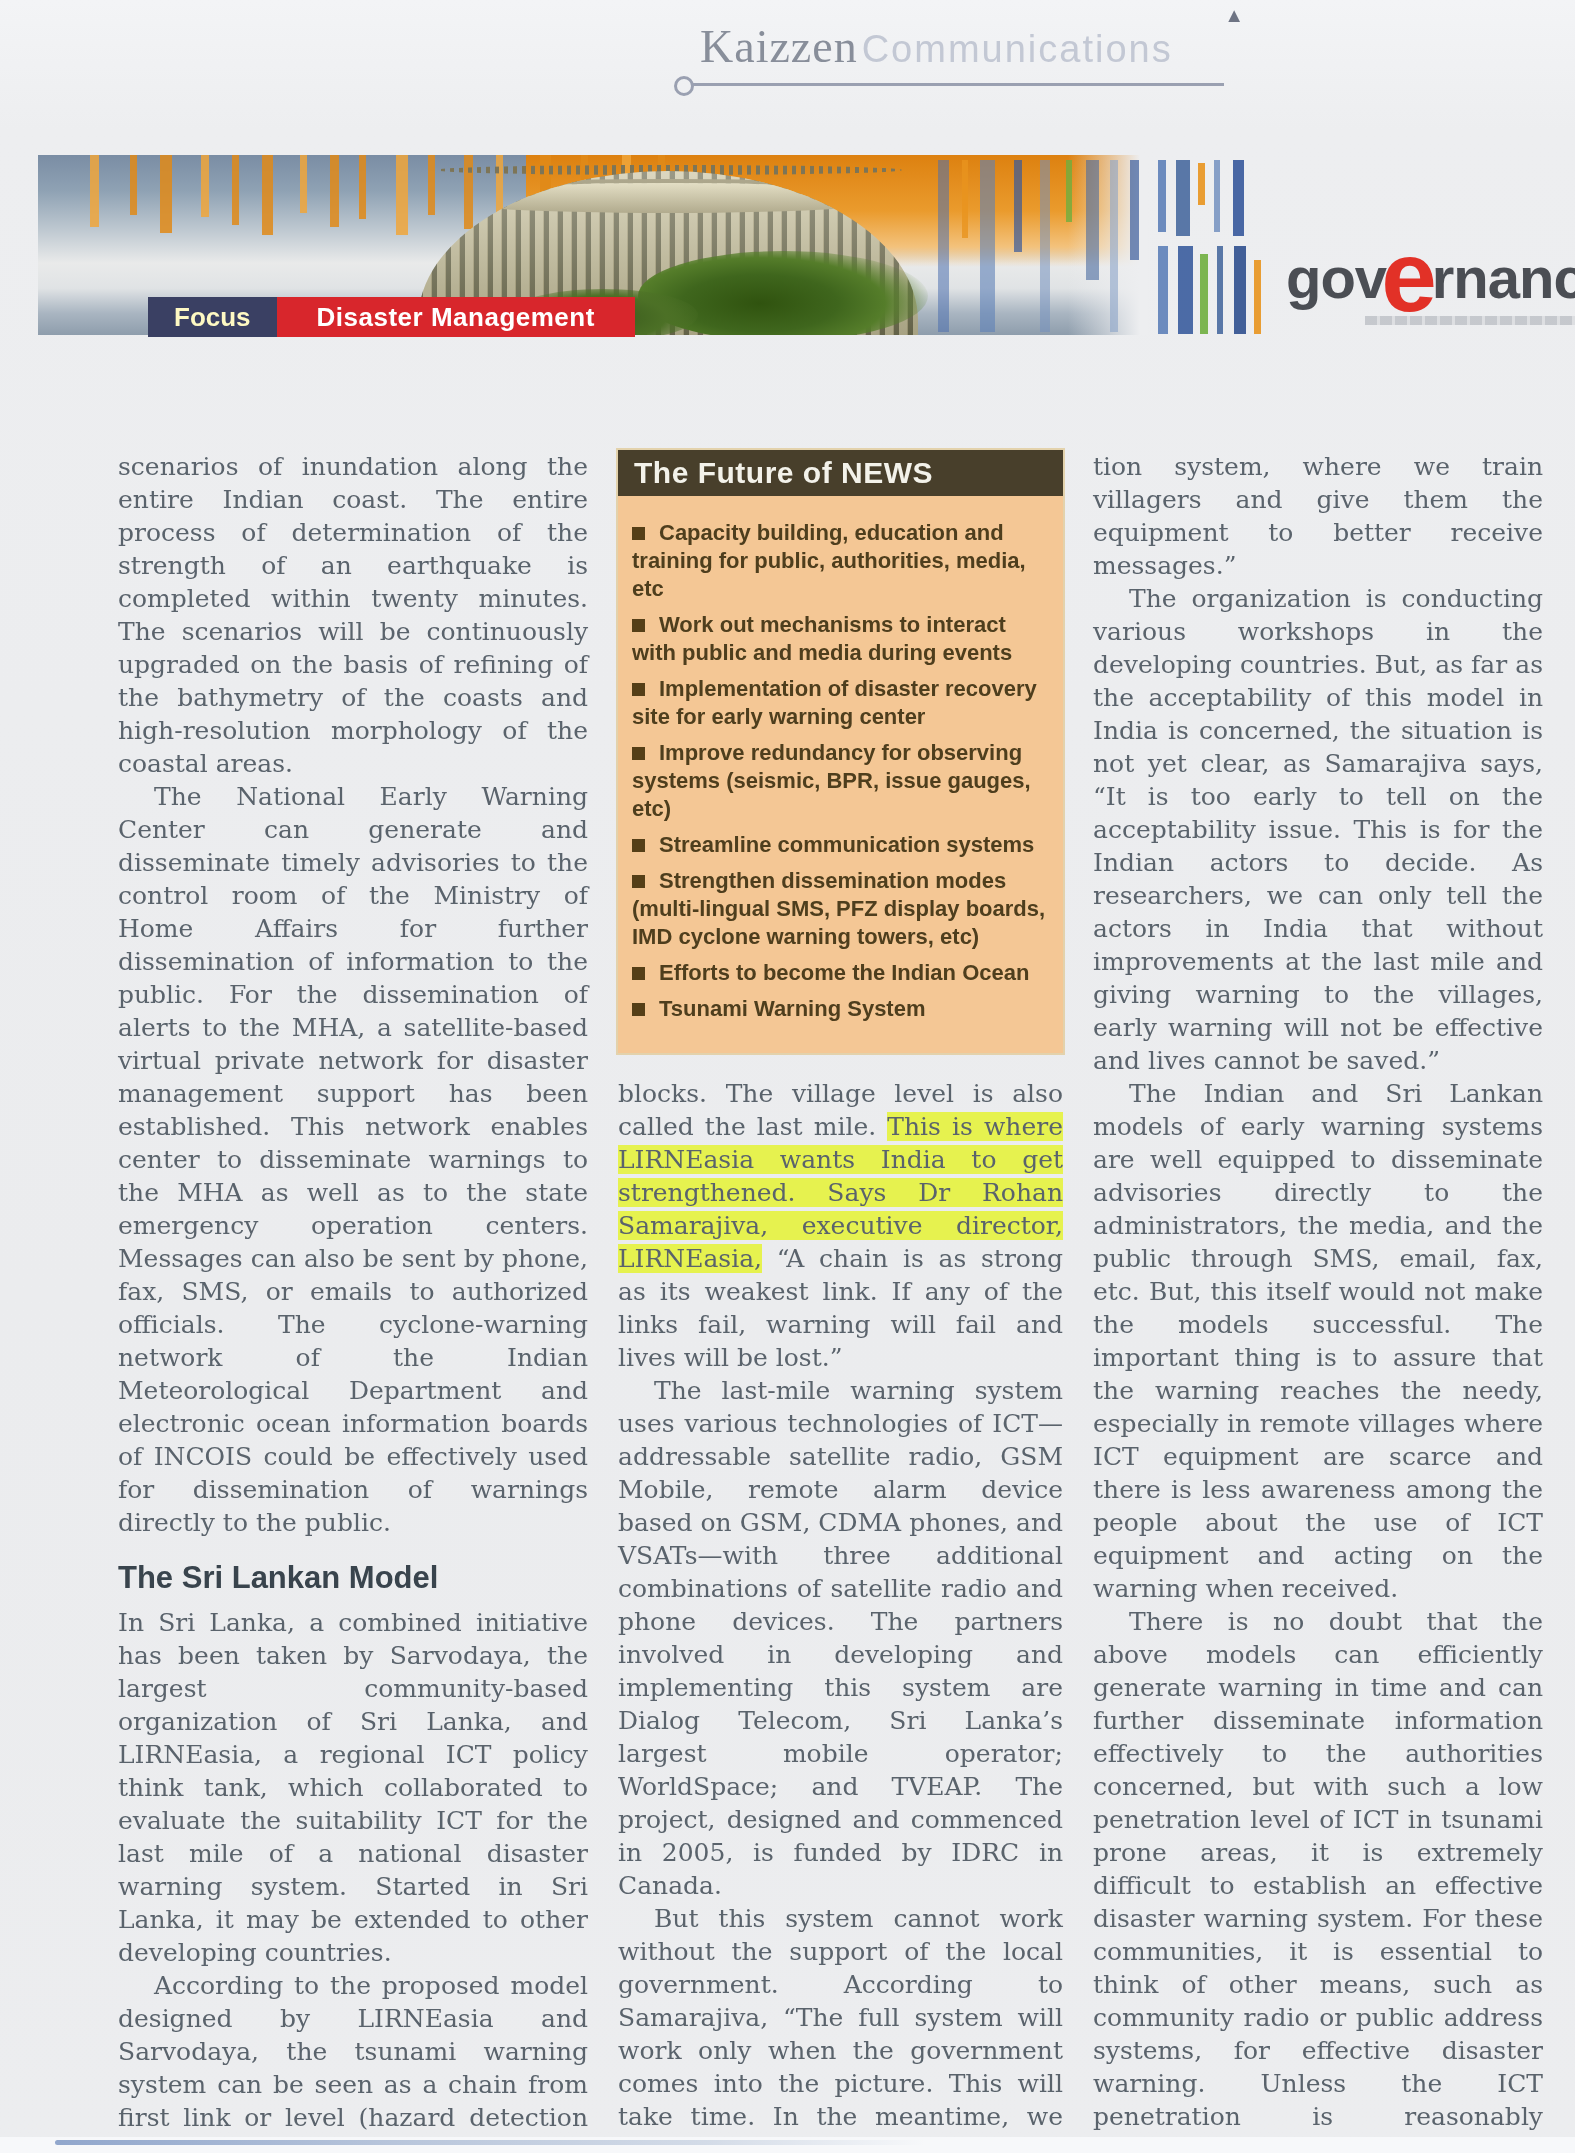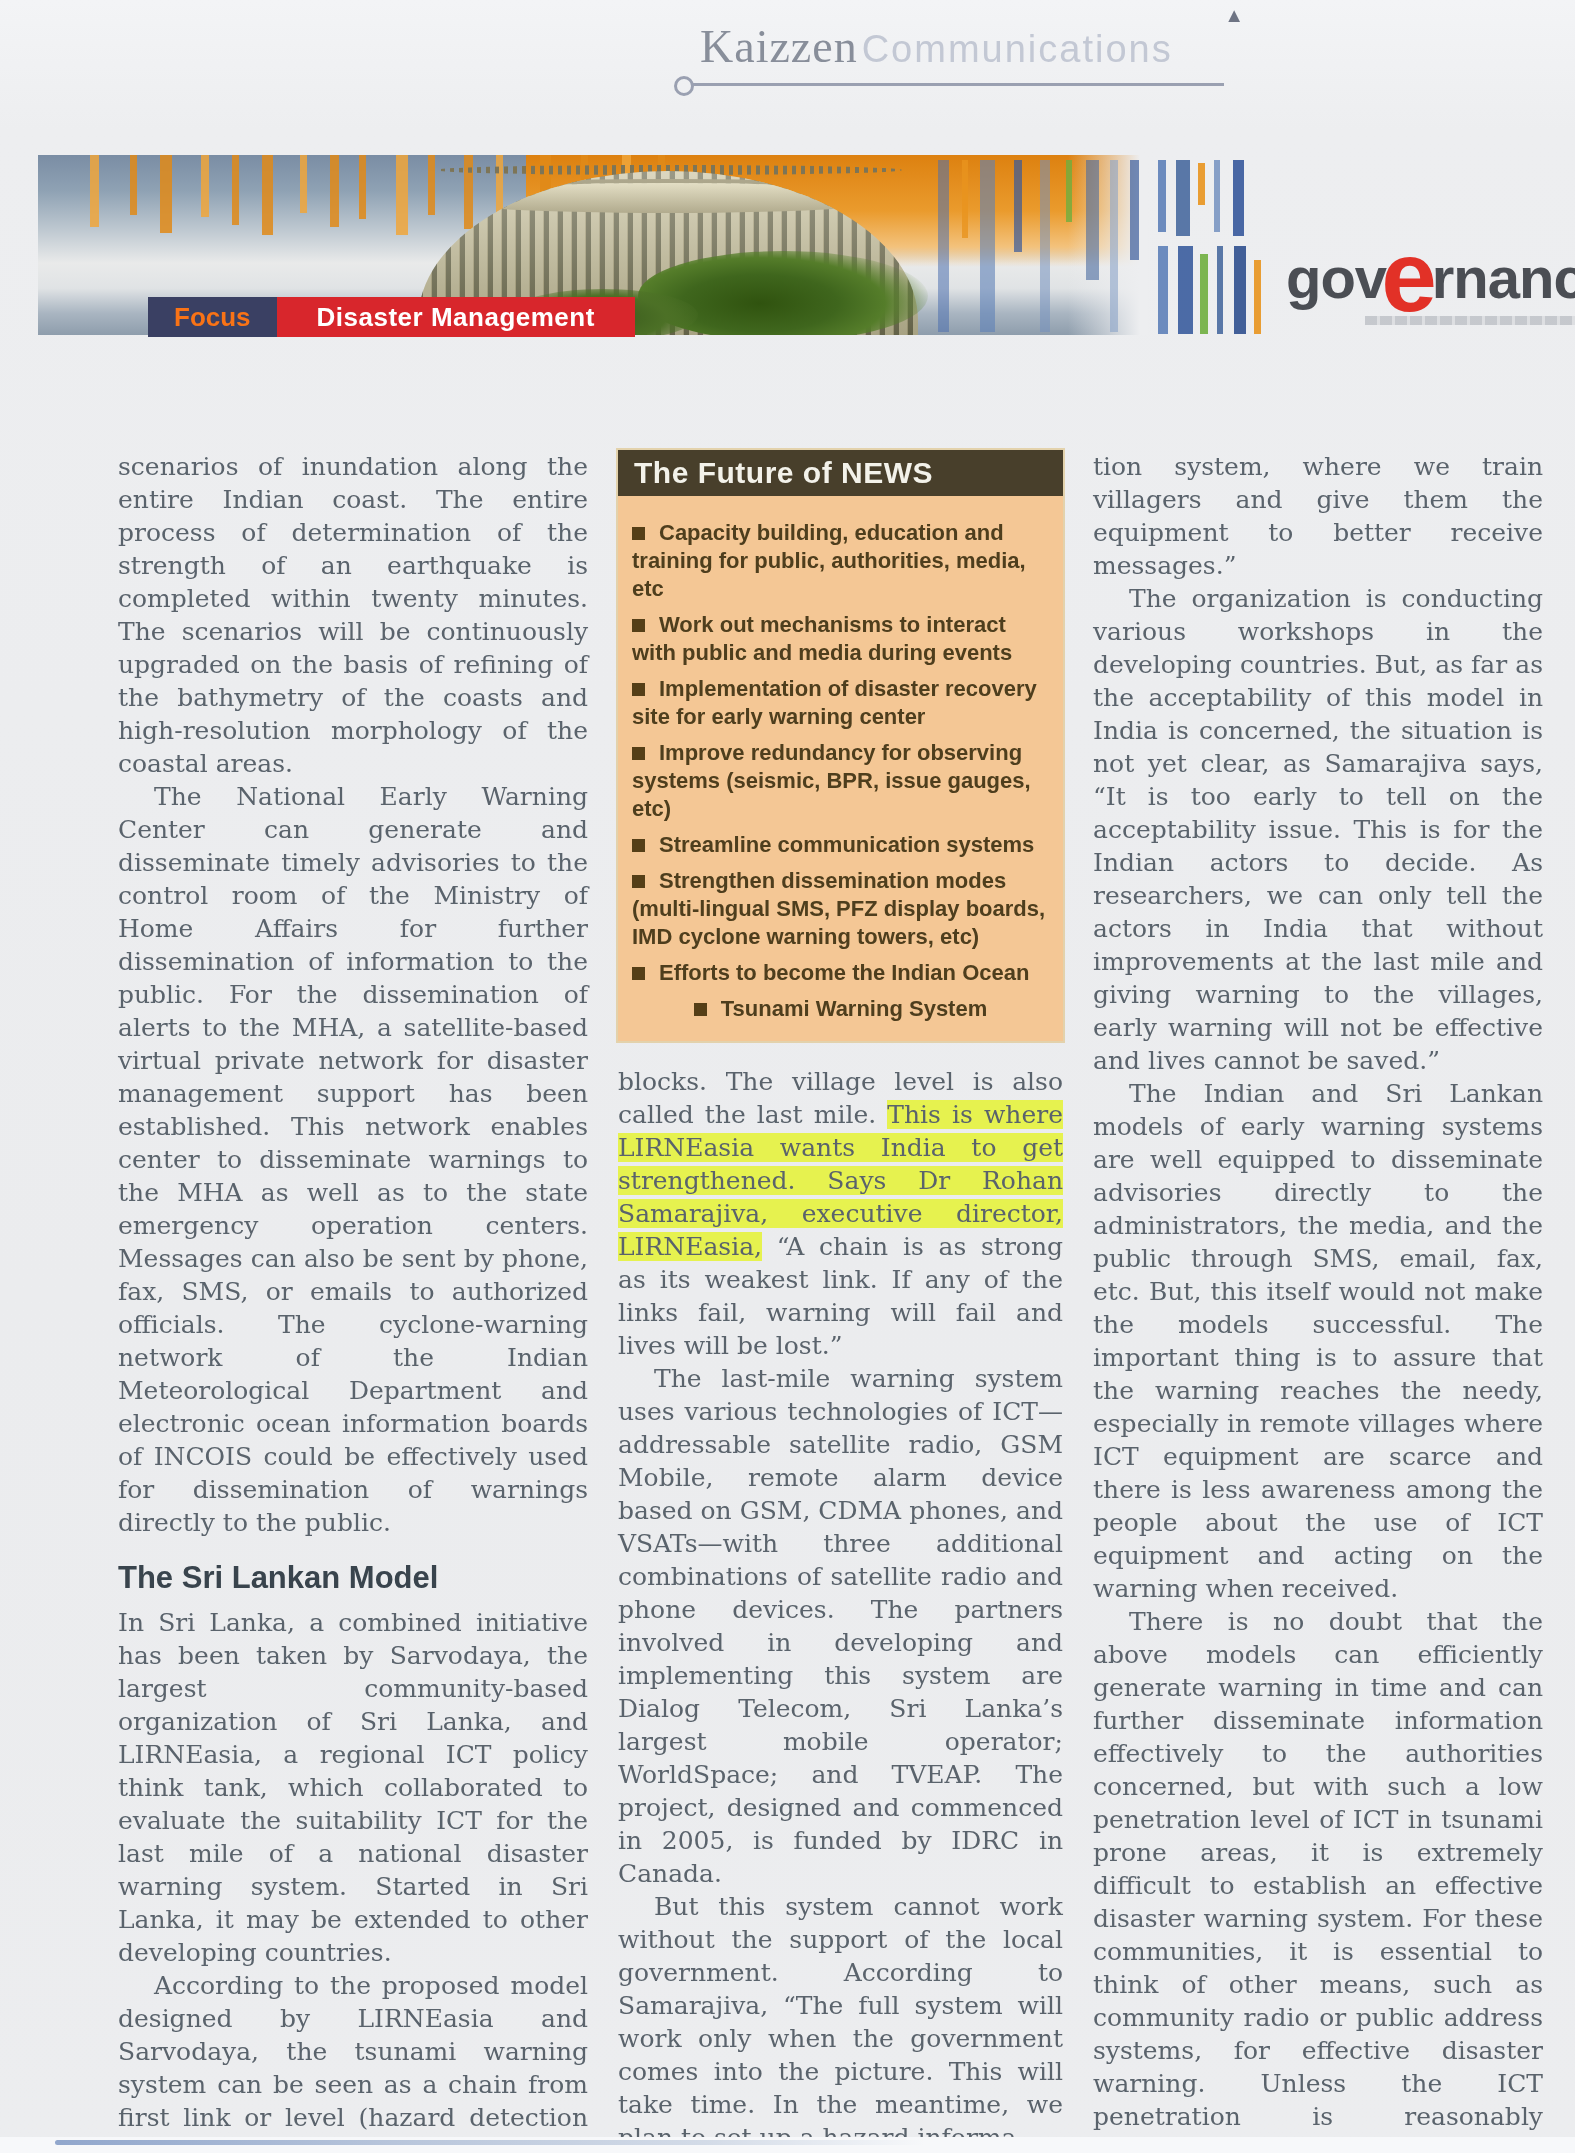--- a/index.html
+++ b/index.html
@@ -25,21 +25,21 @@
       border-radius:250px 250px 0 0/150px 150px 0 0;overflow:hidden;
       background:repeating-linear-gradient(90deg,#6f6d52 0 5px,#cdc6a4 5px 13px,#b2aa86 13px 14px);}
   .dome:before{content:"";position:absolute;left:4px;right:4px;top:12px;height:30px;border-radius:50%;
       background:linear-gradient(180deg,#ddd6b2,#a39a73);box-shadow:0 -4px 0 #8d8560;}
   .dome:after{content:"";position:absolute;inset:0;
       background:linear-gradient(180deg,rgba(255,255,255,.30),rgba(70,70,45,.28));}
   .green{position:absolute;border-radius:50%;}
   
   .focus-bar{position:absolute;left:148px;top:297px;height:40px;display:flex;
       font-family:"Liberation Sans",sans-serif;font-weight:bold;font-size:26px;z-index:5;}
-  .seg-focus{background:#3a4063;color:#f97316;display:flex;align-items:center;padding:0 26px;}
+  .seg-focus{background:#3a4063;color:#fef9c3;display:flex;align-items:center;padding:0 26px;}
   .seg-dm{background:#d8262c;color:#ffffff;display:flex;align-items:center;padding:0 40px;letter-spacing:.5px;}
   
   .gov-logo{position:absolute;left:1286px;top:238px;font-family:"Liberation Sans",sans-serif;
       font-weight:bold;color:#4b4e54;display:flex;align-items:flex-start;}
   .gov-a,.gov-b{font-size:58px;line-height:80px;letter-spacing:-1px;}
   .gov-e{font-size:100px;line-height:84px;color:#e23127;margin:0 -5px;position:relative;top:-4px;}
   .gov-tagline{position:absolute;right:6px;top:78px;width:245px;height:9px;opacity:.75;
       background:repeating-linear-gradient(90deg,#b9bcc2 0 12px,#d8dadd 12px 15px);}
   
   .article{position:absolute;left:118px;top:450px;width:1425px;display:flex;gap:30px;}
@@ -50,21 +50,21 @@
   .section-heading{font-family:"Liberation Sans",sans-serif;font-weight:bold;font-size:31px;
       color:#39444d;margin:22px 0 12px;text-align:left;}
   .hl{background:#e6f24f;box-decoration-break:clone;-webkit-box-decoration-break:clone;}
   
   .news-box{margin-bottom:24px;box-shadow:0 0 0 2px #e3d2ac;}
   .news-title{margin:0;background:#483f2b;color:#f3f2ea;font-family:"Liberation Sans",sans-serif;
       font-weight:bold;font-size:30px;line-height:46px;padding:0 16px;letter-spacing:.5px;}
   .news-body{background:#f4c795;padding:23px 14px 18px;}
   .news-item{margin:0 0 8px;font-family:"Liberation Sans",sans-serif;font-weight:bold;
       font-size:22px;line-height:28px;color:#4e3e1d;text-align:left;}
-  .news-item:last-child{margin-bottom:0;text-align:center;}
+  .news-item:last-child{margin-bottom:12px;}
   .sq{display:inline-block;width:13px;height:13px;background:#553f17;margin-right:14px;}
   
   .scan-bottom{position:absolute;left:0;right:0;bottom:0;height:16px;background:#f7f8fa;}
   .scan-line{position:absolute;left:55px;bottom:8px;width:870px;height:5px;border-radius:3px;opacity:.85;
       background:linear-gradient(90deg,#7f98c4,#aebdd6 40%,#cdd6e4 75%,rgba(205,214,228,0));}
   .stripe{position:absolute;}
 </style>
 </head>
 <body>
 

